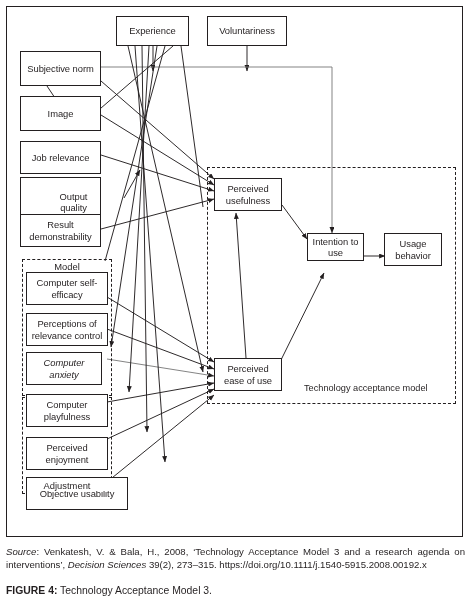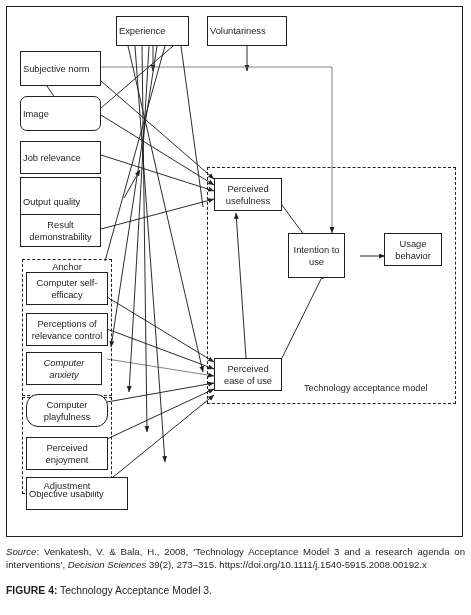--- a/index.html
+++ b/index.html
@@ -13,21 +13,21 @@
   #figure-frame{
     position:absolute;left:6px;top:6px;width:457px;height:531px;
     border:1.2px solid #231f20;box-sizing:border-box;background:#fff;
   }
   #diagram-canvas{position:absolute;left:0;top:0;width:457px;height:531px;}
   svg.edges{position:absolute;left:0;top:0;width:457px;height:531px;overflow:visible;}
 
   .node{
     position:absolute;box-sizing:border-box;
     border:1.1px solid #231f20;background:#ffffff;
-    display:flex;align-items:center;justify-content:flex-start;text-align:center;
+    display:flex;align-items:center;justify-content:center;text-align:center;
     font-size:9.4px;line-height:11.4px;letter-spacing:-0.05px;
     color:#231f20;padding:0 2px;z-index:5;
   }
   .group-dashed{
     position:absolute;box-sizing:border-box;
     border:1.4px dashed #231f20;background:transparent;z-index:1;
   }
   .group-label{
     position:absolute;font-size:9.4px;line-height:11px;color:#231f20;
     text-align:center;z-index:6;background:#fff;
@@ -55,21 +55,21 @@
 </style>
 </head>
 <body>
 
 <div id="figure-frame">
   <div id="diagram-canvas">
 
     <div class="group-dashed" style="left:15px;top:252px;width:90px;height:137px;"></div>
     <div class="group-dashed" style="left:15px;top:390px;width:90px;height:97px;"></div>
 
-    <div class="group-label" style="left:20px;top:254px;width:80px;">Anchor</div>
+    <div class="group-label" style="left:20px;top:254px;width:80px;">Model</div>
     <div class="group-label" style="left:20px;top:473px;width:80px;">Adjustment</div>
 
     <div class="tam-box" style="left:200px;top:160px;width:249px;height:237px;"></div>
     <div class="tam-caption" style="left:297px;top:376px;">Technology acceptance model</div>
 
     <svg class="edges" viewBox="0 0 457 531" preserveAspectRatio="none">
       <defs>
         <marker id="ah" markerWidth="7" markerHeight="7" refX="6.2" refY="2.6" orient="auto" markerUnits="strokeWidth">
           <path d="M0,0 L6.4,2.6 L0,5.2 z" fill="#231f20"></path>
         </marker>
@@ -129,69 +129,69 @@
     </div>
 
     <div class="node" style="left:200px;top:9px;width:80px;height:30px;">
       <span>Voluntariness</span>
     </div>
 
     <div class="node" style="left:13px;top:44px;width:81px;height:35px;">
       <span>Subjective norm</span>
     </div>
 
-    <div class="node" style="left:13px;top:89px;width:81px;height:35px;border-radius:7px;">
+    <div class="node" style="left:13px;top:89px;width:81px;height:35px;">
       <span>Image</span>
     </div>
 
     <div class="node" style="left:13px;top:134px;width:81px;height:33px;">
       <span>Job relevance</span>
     </div>
 
-    <div class="node" style="left:13px;top:170px;width:81px;height:50px;">
+    <div class="node" style="left:13px;top:170px;width:81px;height:50px;padding-left:28px;">
       <span>Output quality</span>
     </div>
 
     <div class="node" style="left:13px;top:207px;width:81px;height:33px;">
       <span>Result demonstrability</span>
     </div>
 
     <div class="node" style="left:19px;top:265px;width:82px;height:33px;">
       <span>Computer self-efficacy</span>
     </div>
 
     <div class="node" style="left:19px;top:306px;width:82px;height:33px;">
       <span>Perceptions of relevance control</span>
     </div>
 
     <div class="node" style="left:19px;top:345px;width:76px;height:33px;font-style:italic;">
       <span>Computer anxiety</span>
     </div>
 
-    <div class="node" style="left:19px;top:387px;width:82px;height:33px;border-radius:12px;">
+    <div class="node" style="left:19px;top:387px;width:82px;height:33px;">
       <span>Computer playfulness</span>
     </div>
 
     <div class="node" style="left:19px;top:430px;width:82px;height:33px;">
       <span>Perceived enjoyment</span>
     </div>
 
     <div class="node" style="left:19px;top:470px;width:102px;height:33px;">
       <span>Objective usability</span>
     </div>
 
     <div class="node" style="left:207px;top:171px;width:68px;height:33px;">
       <span>Perceived usefulness</span>
     </div>
 
     <div class="node" style="left:207px;top:351px;width:68px;height:33px;">
       <span>Perceived ease of use</span>
     </div>
 
-    <div class="node" style="left:281px;top:226px;width:57px;height:45px;">
+    <div class="node" style="left:300px;top:226px;width:57px;height:28px;">
       <span>Intention to use</span>
     </div>
 
     <div class="node" style="left:377px;top:226px;width:58px;height:33px;">
       <span>Usage behavior</span>
     </div>
 
   </div>
 </div>
 

